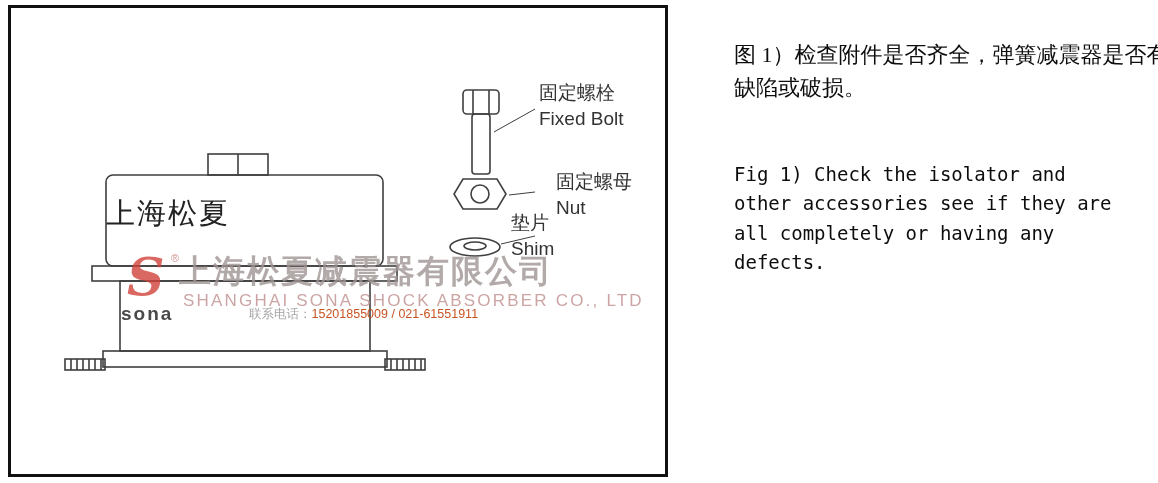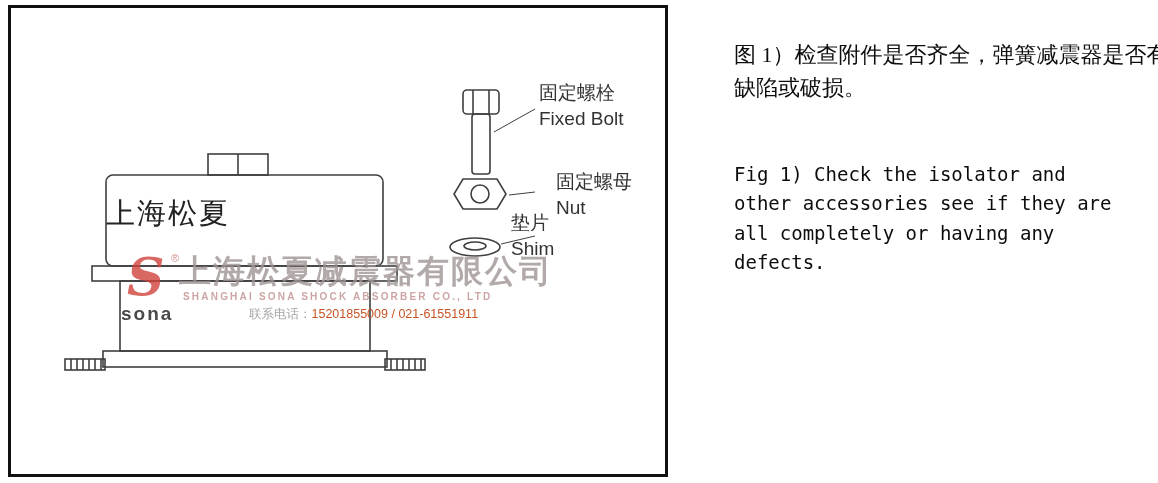--- a/index.html
+++ b/index.html
@@ -64,21 +64,21 @@
   }
   .wm-cn {
     position: absolute; left: 168px; top: 242px;
     font-size: 32px; font-weight: bold;
     color: #a09494; opacity: .8;
     letter-spacing: 2px; white-space: nowrap;
     font-family: Liberation Mono, monospace;
   }
   .wm-en {
     position: absolute; left: 172px; top: 283px;
-    font-size: 10px; font-weight: bold;
+    font-size: 17px; font-weight: normal;
     color: #c79b9b; opacity: .9;
     letter-spacing: 2.2px; white-space: nowrap;
   }
   .wm-phone {
     position: absolute; left: 238px; top: 298px;
     font-size: 12.5px; white-space: nowrap;
   }
   .wm-phone .lbl { color: #9a9a9a; opacity: .9; }
   .wm-phone .num { color: #c2410c; opacity: .9; }
 

